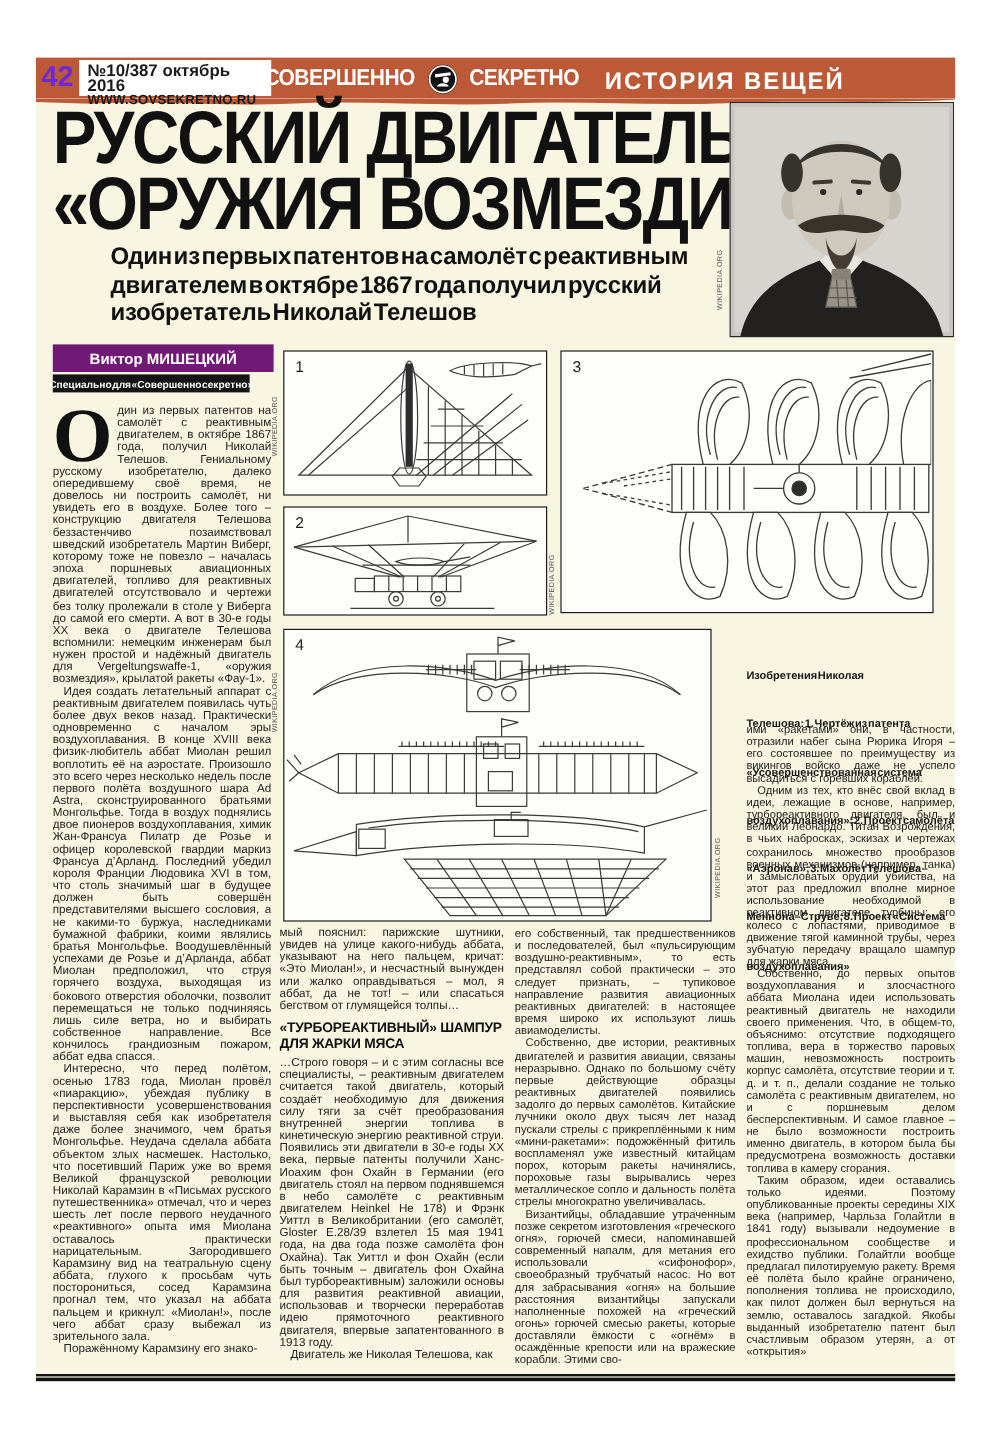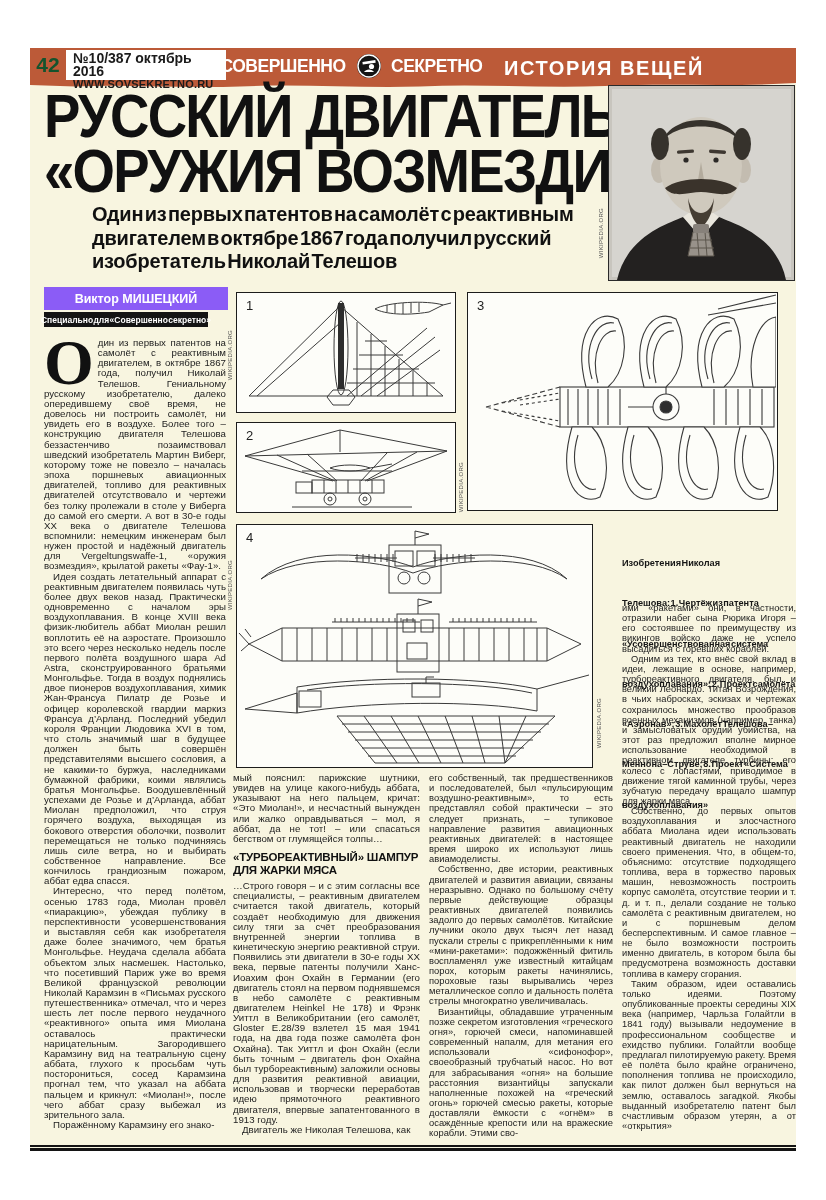--- a/index.html
+++ b/index.html
@@ -4,34 +4,34 @@
 <style>
   html,body{margin:0;padding:0;background:#ffffff;}
   *{box-sizing:border-box;}
   .canvas{position:relative;width:826px;height:1200px;background:#ffffff;overflow:hidden;
           font-family:"Liberation Sans","DejaVu Sans",sans-serif;color:#1b1b1b;}
   .paper{position:absolute;left:30px;top:82px;width:766px;height:1066px;background:#f8f5e0;}
   
   .band{position:absolute;left:30px;top:48px;width:766px;height:34px;background:#bc5a38;}
   .tear{position:absolute;left:30px;top:82px;width:766px;height:6px;}
   .pagenum{position:absolute;left:30px;top:48px;width:36px;height:34px;display:flex;align-items:center;justify-content:center;
-           color:#14532d;font-weight:bold;font-size:21px;text-align:right;}
+           color:#6d28d9;font-weight:bold;font-size:24px;text-align:right;}
   .infobox{position:absolute;left:66px;top:50px;width:160px;height:30px;background:#fff;padding:2px 7px;line-height:13px;}
   .infobox .l1{font-size:14px;font-weight:bold;color:#1b1b1b;}
   .infobox .l2{font-size:11px;font-weight:bold;color:#1b1b1b;letter-spacing:.2px;}
   .brand{position:absolute;left:238px;top:52px;width:226px;height:27px;display:flex;align-items:center;justify-content:center;gap:5px;}
   .brand .word{color:#fff;font-weight:bold;font-size:19px;letter-spacing:-.5px;transform:scaleX(.92);white-space:nowrap;}
   .section{position:absolute;left:504px;top:57px;color:#fff;font-weight:bold;font-size:20px;letter-spacing:1.6px;white-space:nowrap;}
   
   .title{position:absolute;left:44px;color:#111;font-weight:bold;font-size:62px;line-height:56px;
          letter-spacing:-2px;transform:scaleX(.88);transform-origin:left top;white-space:nowrap;}
   .subtitle{position:absolute;left:44px;top:203px;width:552px;font-weight:bold;font-size:20px;line-height:23.5px;
             word-spacing:-4px;letter-spacing:-.2px;color:#111;margin-left:48px;}
   
-  .authorbox{position:absolute;left:44px;top:287px;width:184px;height:23px;background:#8b5cf6;color:#fff;
+  .authorbox{position:absolute;left:44px;top:287px;width:184px;height:23px;background:#701a75;color:#fff;
              font-weight:bold;font-size:12.5px;display:flex;align-items:center;justify-content:center;}
   .authornote{position:absolute;left:44px;top:312px;width:164px;height:15px;background:#141414;color:#fff;
               font-size:8.5px;font-weight:bold;word-spacing:-2px;display:flex;align-items:center;justify-content:center;white-space:nowrap;text-align:center;}
   
   .col{position:absolute;text-align:justify;color:#222;overflow:hidden;}
   .col p{margin:0;text-indent:9px;}
   .col p.ni{text-indent:0;}
   .c1{left:44px;top:338px;width:182px;height:806px;font-size:9.7px;line-height:10.15px;}
   .c2{left:233px;top:773px;width:187px;height:372px;font-size:9.7px;line-height:10.15px;}
   .c3{left:429px;top:773px;width:184px;height:372px;font-size:9.4px;line-height:10.15px;}

